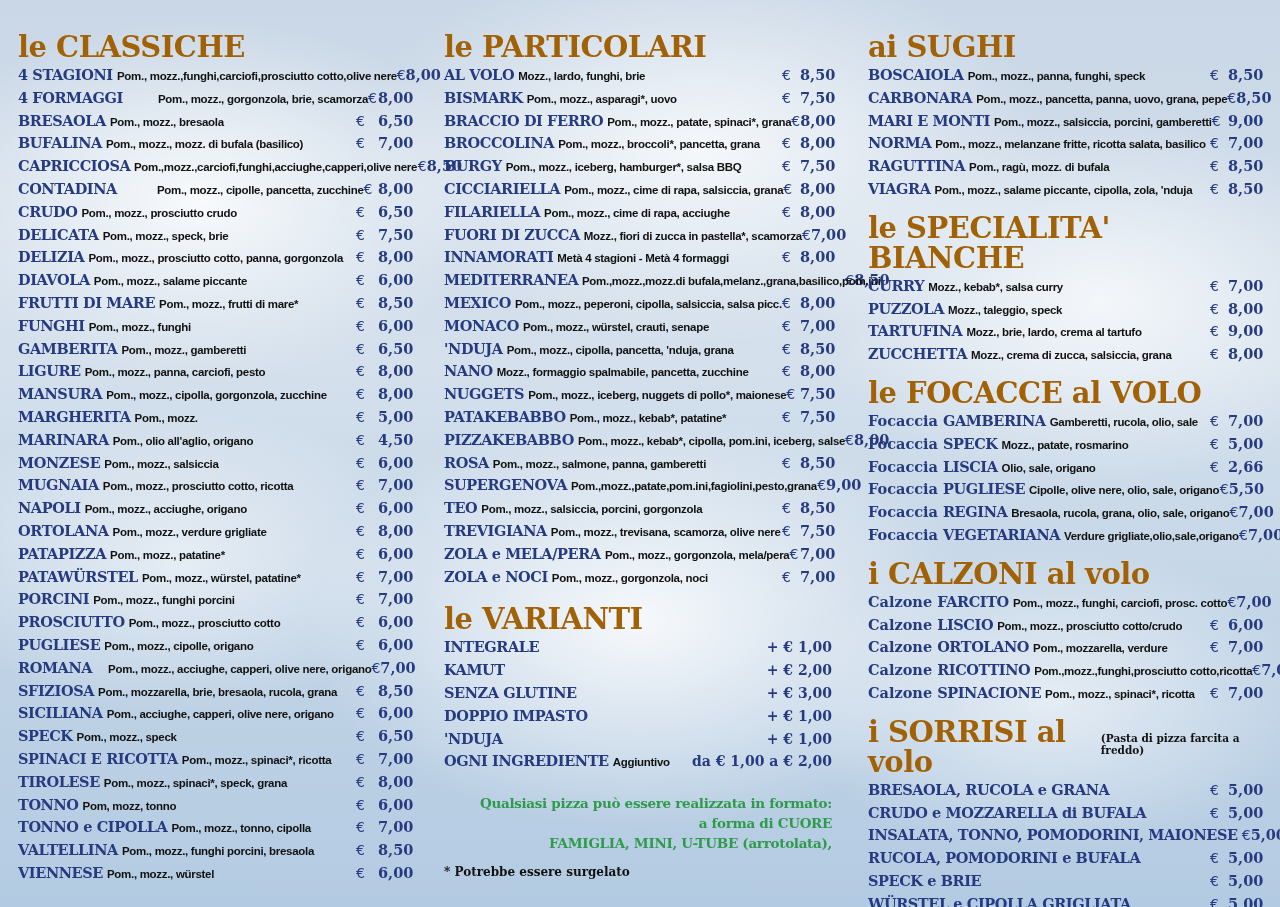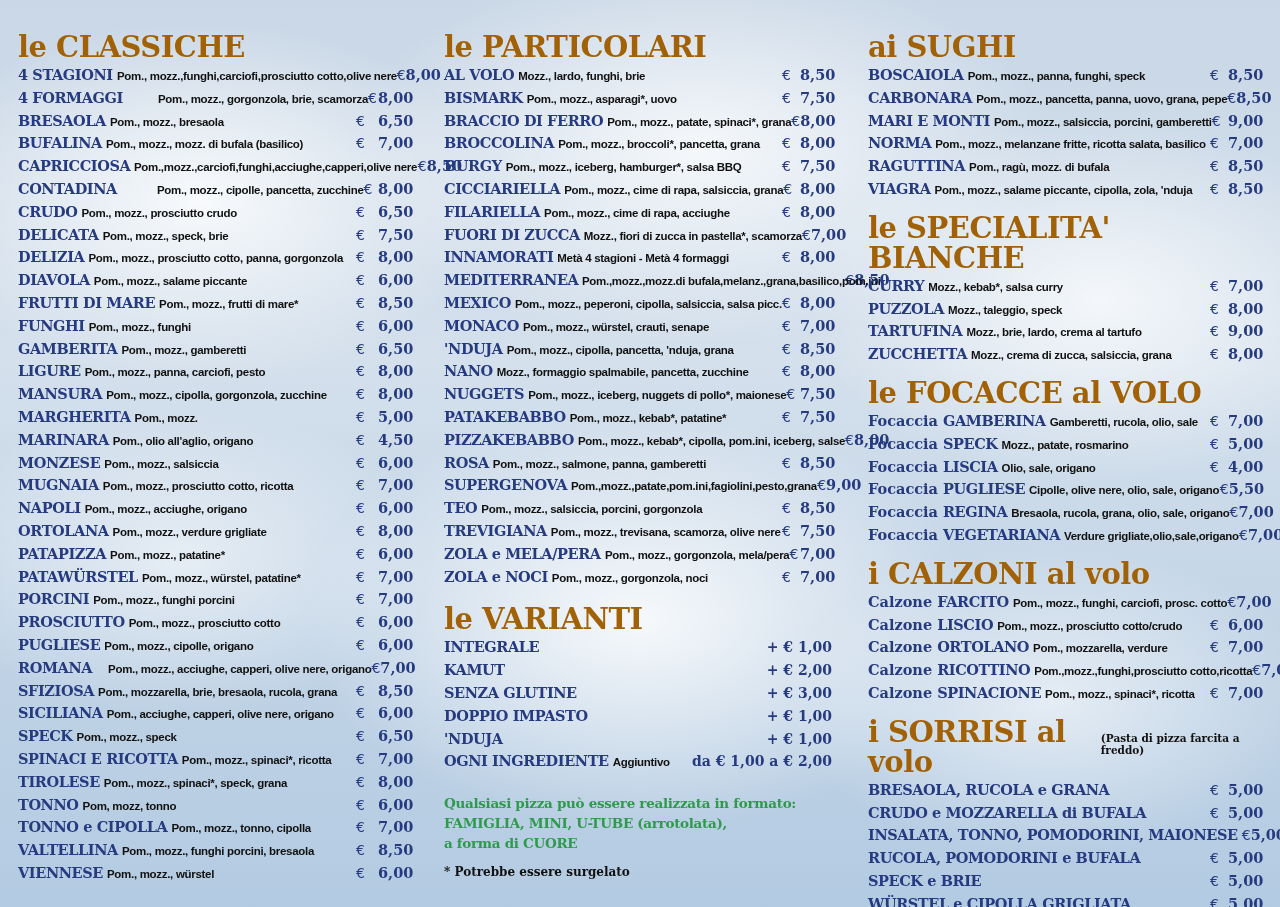--- a/index.html
+++ b/index.html
@@ -38,21 +38,21 @@
   .euro { font-family:"DejaVu Sans", sans-serif; color:#263a80; font-size:14px; width:22px; text-align:left; }
   .price {
     font-family:"DejaVu Serif", serif; font-weight:bold; color:#263a80; font-size:14.5px;
     width:32px; text-align:right;
   }
   .col2 .euro, .col3 .euro { width:18px; }
   .var-price { font-family:"DejaVu Serif", serif; font-weight:bold; color:#263a80; font-size:14px; }
   .gap { height:10px; }
   .note-green {
     font-family:"DejaVu Serif", serif; font-weight:bold; color:#2f9a4c;
-    font-size:13.5px; text-align:left; line-height:20px; margin-top:18px; letter-spacing:-0.3px;
+    font-size:13.5px; text-align:right; line-height:20px; margin-top:18px; letter-spacing:-0.3px;
   }
   .footnote { font-family:"DejaVu Serif", serif; font-size:12px; color:#111; margin-top:12px; font-weight:bold; }
   .title-row { display:flex; align-items:baseline; justify-content:space-between; }
   .title-note { font-family:"DejaVu Serif", serif; font-size:10.5px; color:#111; font-weight:bold; }
 </style>
 </head>
 <body>
 
 <div class="col col1">
   <div class="section-title">le CLASSICHE</div>
@@ -447,22 +447,22 @@
         <span class="var-price">+ € 1,00</span>
       </div>
       <div class="row">
         <span class="name">OGNI INGREDIENTE</span>
         <span class="desc" style="overflow: visible; flex: 1 1 0%;">Aggiuntivo</span>
         <span class="var-price">da € 1,00 a € 2,00</span>
       </div>
     </div>
   <div class="note-green">
     <div>Qualsiasi pizza può essere realizzata in formato:</div>
+    <div>a forma di CUORE</div>
     <div>FAMIGLIA, MINI, U-TUBE (arrotolata),</div>
-    <div>a forma di CUORE</div>
   </div>
   <div class="footnote">* Potrebbe essere surgelato</div>
 </div>
 
 <div class="col col3">
   <div class="section-title">ai SUGHI</div>
   <div>
       <div class="row">
         <span class="name">BOSCAIOLA</span>
         <span class="desc" style="overflow: visible; flex: 1 1 0%;">Pom., mozz., panna, funghi, speck</span>
@@ -543,21 +543,21 @@
         <span class="name">SPECK</span>
         <span class="desc" style="overflow: visible; flex: 1 1 0%;">Mozz., patate, rosmarino</span>
         <span class="euro">€</span>
         <span class="price">5,00</span>
       </div>
       <div class="row">
         <span class="prefix">Focaccia</span>
         <span class="name">LISCIA</span>
         <span class="desc" style="overflow: visible; flex: 1 1 0%;">Olio, sale, origano</span>
         <span class="euro">€</span>
-        <span class="price">4,00</span>
+        <span class="price">2,66</span>
       </div>
       <div class="row">
         <span class="prefix">Focaccia</span>
         <span class="name">PUGLIESE</span>
         <span class="desc" style="overflow: visible; flex: 0 0 auto; display: inline-block; transform: scaleX(0.997791); width: 191px; margin-right: -0.421875px;">Cipolle, olive nere, olio, sale, origano</span>
         <span class="euro">€</span>
         <span class="price">5,50</span>
       </div>
       <div class="row">
         <span class="prefix">Focaccia</span>

